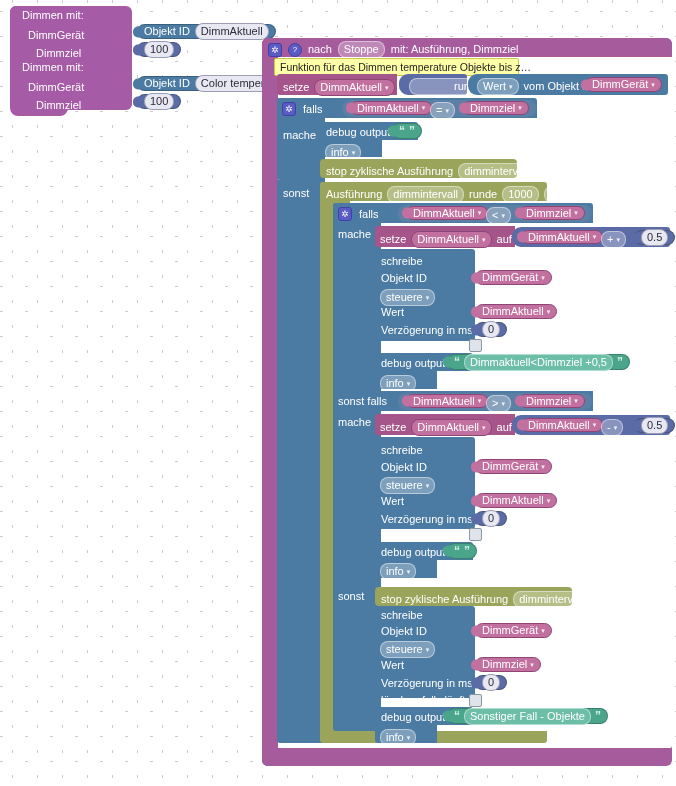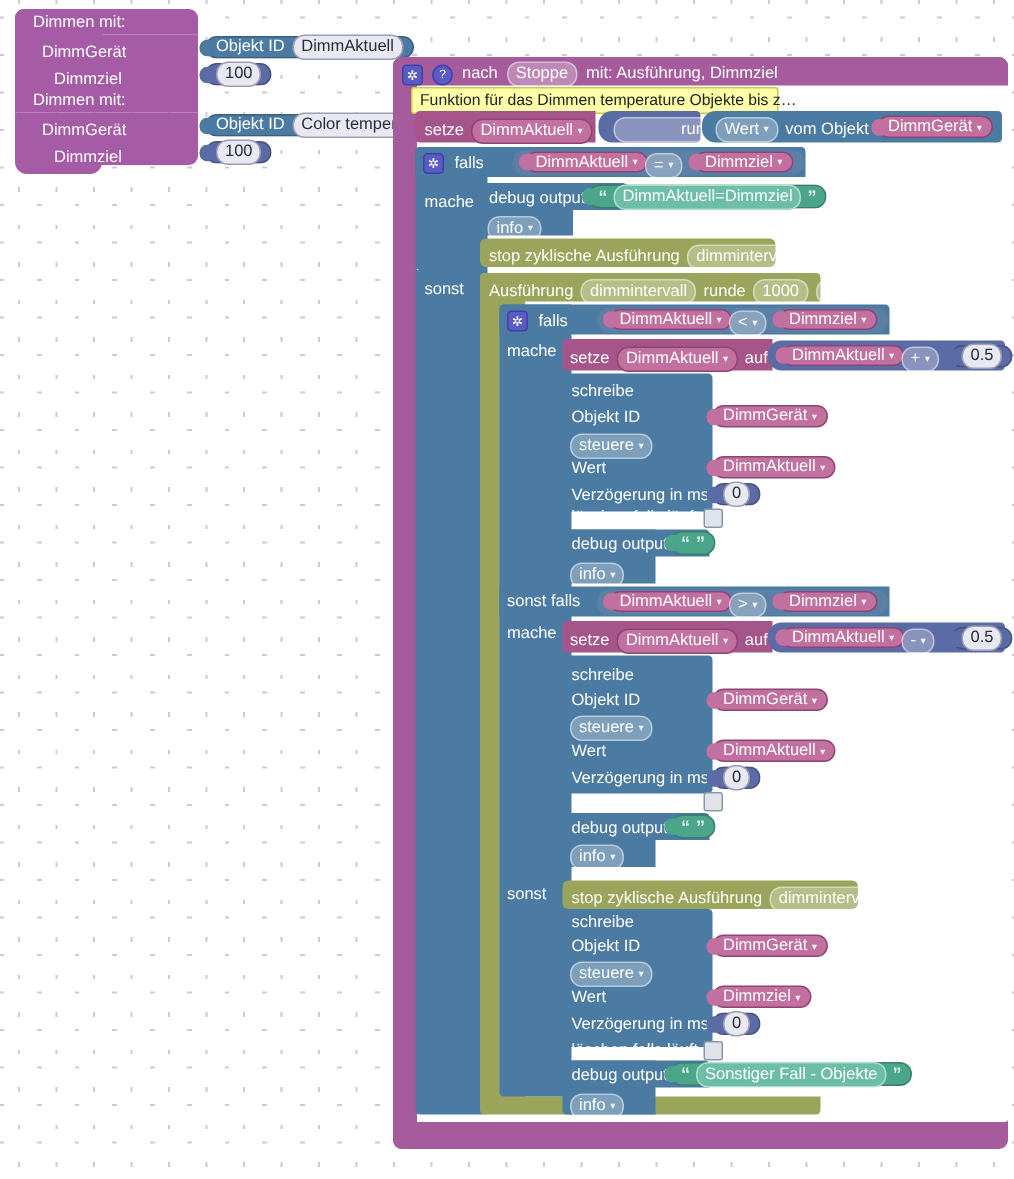--- a/index.html
+++ b/index.html
@@ -192,21 +192,20 @@
     <span class="caret" style="margin-left:3px;">▾</span>
 </div>
 <div class="blk lbl" style="left:283px;top:130px;">mache</div>
 
 <div class="blk c-ctrl" style="left:320px;top:122px;width:62px;height:35px;border-radius:3px 0 0 3px;"></div>
 <div class="blk c-ctrl" style="left:320px;top:122px;width:98px;height:18px;border-radius:3px 3px 0 0;"></div>
 <div class="lbl blk" style="left:326px;top:127px;">debug output</div>
 <div class="cap c-text" style="left:392px;top:123px;height:16px;gap:4px;">
   <span class="notchL c-text"></span>
   <span class="quote">“</span>
-  <span class="field c-text-in">DimmAktuell=Dimmziel</span>
   <span class="quote">”</span>
 </div>
 <span class="field" style="position:absolute;left:325px;top:144px;">
   <span>info</span>
     <span class="caret">▾</span>
 </span>
 
 <div class="blk c-loop rnd" style="left:320px;top:159px;width:197px;height:19px;"></div>
 <div class="row" style="left:326px;top:163px;gap:5px;">
   <span class="lbl">stop zyklische Ausführung</span>
@@ -313,20 +312,21 @@
   <span class="lbl">löschen falls läuft</span>
   <span class="chk"></span>
 </div>
 
 <div class="blk c-ctrl" style="left:375px;top:353px;width:62px;height:36px;border-radius:3px 0 0 3px;"></div>
 <div class="blk c-ctrl" style="left:375px;top:353px;width:98px;height:18px;border-radius:3px 3px 0 0;"></div>
 <div class="lbl blk" style="left:381px;top:358px;">debug output</div>
 <div class="cap c-text" style="left:447px;top:354px;height:16px;gap:4px;">
   <span class="notchL c-text"></span>
   <span class="quote">“</span>
+  <span class="field c-text-in">Dimmaktuell&lt;Dimmziel  +0,5</span>
   <span class="quote">”</span>
 </div>
 <span class="field" style="position:absolute;left:380px;top:375px;">
   <span>info</span>
     <span class="caret">▾</span>
 </span>
 
 <div class="blk c-ctrl" style="left:333px;top:391px;width:260px;height:20px;"></div>
 <div class="blk lbl" style="left:338px;top:396px;">sonst falls</div>
 <div class="blk c-logic" style="left:398px;top:393px;width:194px;height:17px;border-radius:8px;"></div>

